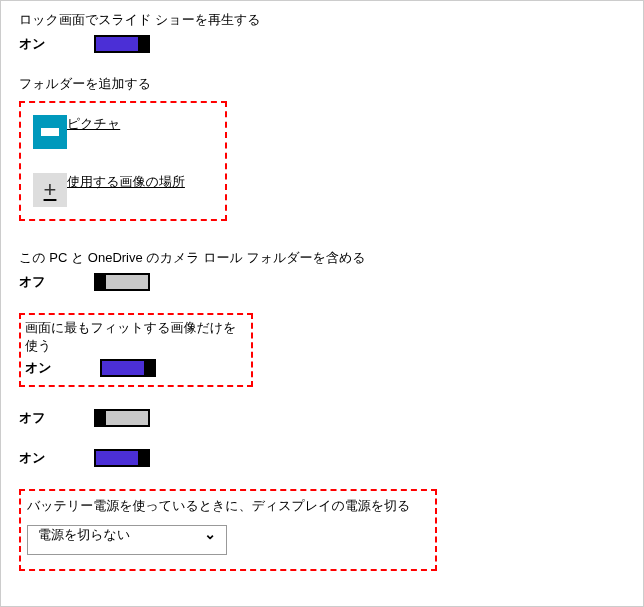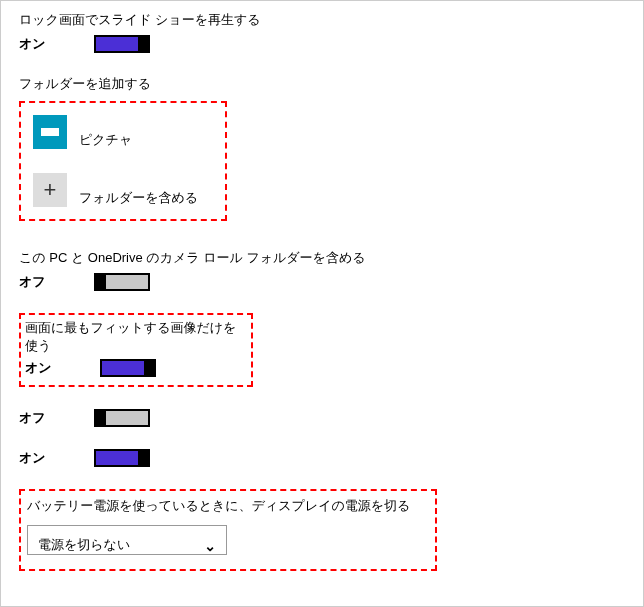--- a/index.html
+++ b/index.html
@@ -34,21 +34,21 @@
     .toggle.off .toggle-knob { left: 0; }
 
     .section-heading { margin-bottom: 8px; font-size: 13px; }
     
     .folder-box {
       border: 2px dashed #ff0000;
       padding: 12px 16px 12px 12px;
       width: 208px;
       margin-bottom: 28px;
     }
-    .folder-item { display: flex; align-items: flex-end; gap: 12px; margin-bottom: 24px; }
+    .folder-item { display: flex; align-items: flex-start; margin-bottom: 24px; text-decoration: underline; }
     .folder-item:last-child { margin-bottom: 0; }
     .thumb-pic {
       width: 34px; height: 34px; background: #0099bc;
       display: flex; align-items: center; justify-content: center;
     }
     .thumb-pic-inner { width: 18px; height: 8px; background: #fff; }
     .thumb-add {
       width: 34px; height: 34px; background: #ddd;
       display: flex; align-items: center; justify-content: center;
       font-size: 22px; font-weight: 300; color:#333;
@@ -65,21 +65,21 @@
 
     .timer-box {
       border: 2px dashed #ff0000;
       padding: 6px 10px 14px 6px;
       width: 418px;
     }
     .select-wrap {
       margin-top: 10px;
       width: 200px; height: 30px;
       border: 1px solid #999;
-      display: flex; align-items: flex-end;
+      display: flex; align-items: flex-start;
       padding: 0 10px;
       justify-content: space-between;
       cursor: pointer;
       background: #fff;
     }
     .chevron { font-size: 14px; font-weight: bold; }
   </style>
 </head>
 <body>
 
@@ -96,21 +96,21 @@
 <div class="section-heading">フォルダーを追加する</div>
 <div class="folder-box">
   <div class="folder-item">
     <div class="thumb-pic">
         <div class="thumb-pic-inner"></div>
       </div>
     <span>ピクチャ</span>
   </div>
   <div class="folder-item">
     <div class="thumb-add">+</div>
-    <span>フォルダーを含める</span>
+    <span>使用する画像の場所</span>
   </div>
 </div>
 
 <div class="setting">
   <div class="setting-label">この PC と OneDrive のカメラ ロール フォルダーを含める</div>
   <div class="row-toggle">
     <span class="state-text">オフ</span>
     <div class="toggle off">
         <div class="toggle-knob"></div>
       </div>

